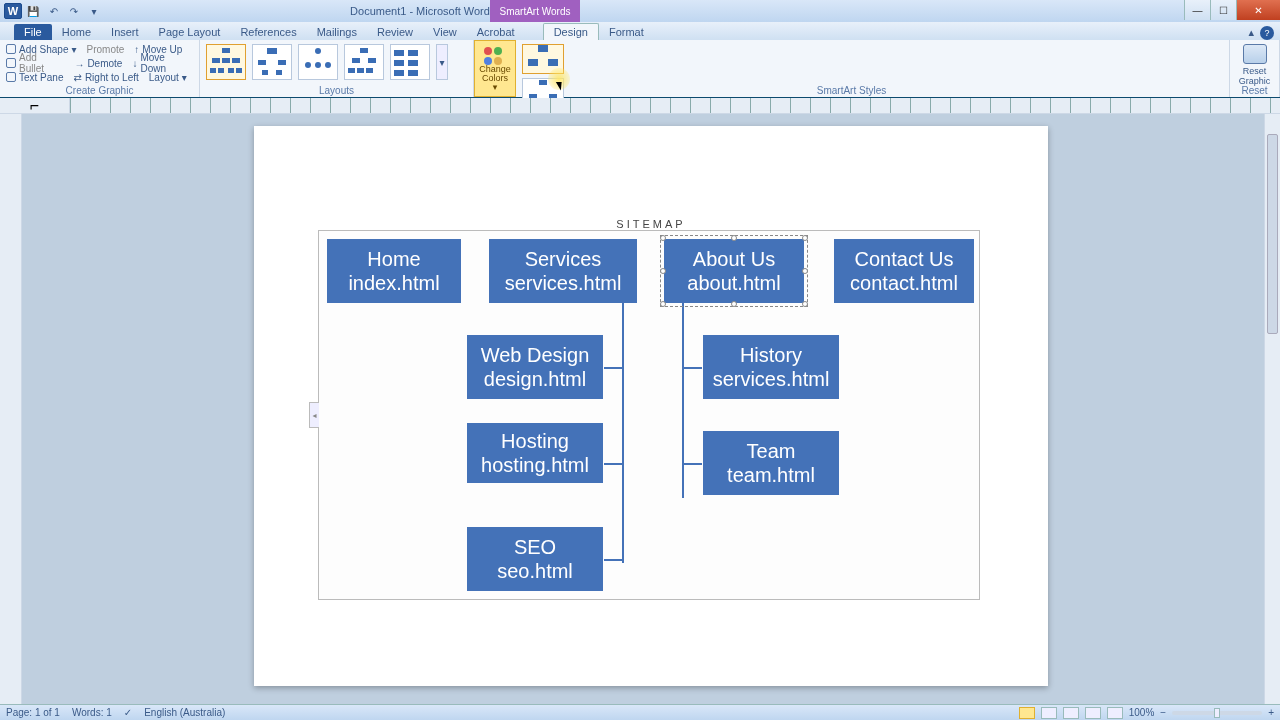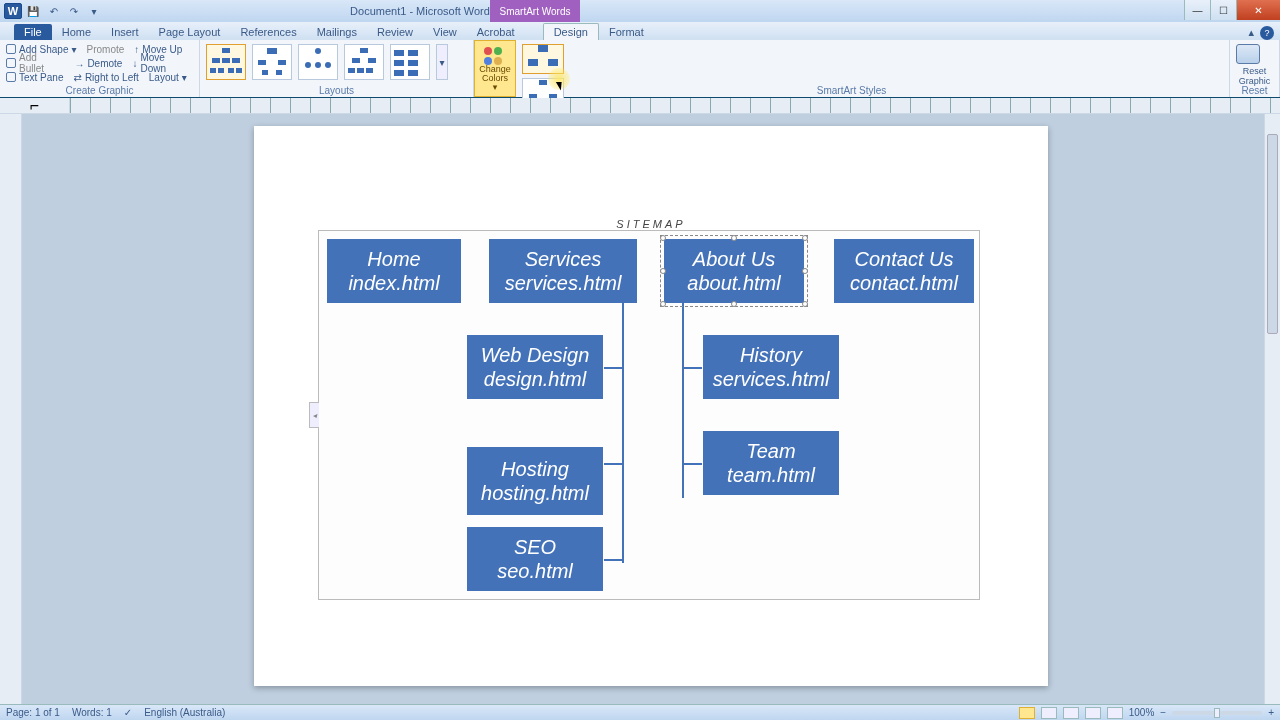--- a/index.html
+++ b/index.html
@@ -46,31 +46,31 @@
 .change-colors .cc-icon span { position: absolute; width: 8px; height: 8px; border-radius: 50%; }
 .change-colors .cc-label { font-size: 9px; color: #6a4a00; line-height: 9px; text-align: center; }
 
 .styles { flex: 1; display: flex; gap: 4px; align-items: flex-start; padding-top: 4px; padding-left: 6px; }
 .style-thumb { width: 42px; height: 36px; border: 1px solid #b8c8dd; background: #fff; display: flex; align-items: center; justify-content: center; }
 .style-thumb.sel { border: 1px solid #e0a030; background: #fff8e0; }
 .style-mini { position: relative; width: 34px; height: 28px; }
 .sm-box { position: absolute; background: #3a6db5; }
 .styles .more { width: 12px; height: 36px; border: 1px solid #b8c8dd; background: #eef; display:flex; align-items:center; justify-content:center; color:#3a5a88; }
 
-.reset-group { width: 50px; display: flex; flex-direction: column; justify-content: flex-start; padding-top: 4px; }
+.reset-group { width: 50px; display: flex; flex-direction: column; align-items: center; justify-content: flex-start; padding-top: 4px; }
 .reset-group .r-icon { width: 24px; height: 20px; border: 1px solid #5a7aa8; border-radius: 3px; background: linear-gradient(#dce8f6,#b8d0ea); position: relative; }
 .reset-group .r-label { font-size: 9px; color: #3a5a88; text-align: center; line-height: 10px; margin-top: 2px; }
 
 
 .ruler-wrap { height: 16px; background: #e6edf5; border-bottom: 1px solid #cdd8e6; position: relative; display:flex; }
 .ruler-corner { width: 70px; height: 16px; border-right: 1px solid #cdd8e6; display:flex; align-items:center; justify-content:center; }
 .ruler { flex:1; background: repeating-linear-gradient(to right, #8aa 0, #8aa 1px, #e6edf5 1px, #e6edf5 20px); position: relative; }
 
 
-.doc-area { position: absolute; top: 114px; bottom: 16px; left: 0; right: 0; background: #bfcfdf; display: flex; font-style: italic; }
+.doc-area { position: absolute; top: 114px; bottom: 16px; left: 0; right: 0; background: #bfcfdf; display: flex; }
 .vruler { width: 22px; background: #e6edf5; border-right: 1px solid #cdd8e6; }
 .doc-scroll { flex:1; position: relative; overflow: hidden; }
 .page { position: absolute; left: 50%; transform: translateX(-50%); top: 12px; width: 794px; height: 560px; background: #fff; box-shadow: 0 2px 6px rgba(0,0,0,.3); }
 .scroll-v { position: absolute; right: 0; top: 0; bottom: 0; width: 16px; background: #e6edf5; border-left: 1px solid #cdd8e6; }
 .scroll-v .thumb { position: absolute; left: 2px; right: 2px; top: 20px; height: 200px; background: #cdd8e6; border: 1px solid #aab; border-radius: 2px; }
 
 
 .sitemap-title { position: absolute; top: 92px; left: 0; right: 0; text-align: center; font-size: 11px; letter-spacing: 3px; color: #444; }
 .smartart-frame { position: absolute; top: 104px; left: 64px; width: 662px; height: 370px; border: 1px solid #bbb; background: #fdfdfd; }
 .sa-box { position: absolute; background: #4472b8; color: #fff; text-align: center; display: flex; flex-direction: column; align-items: center; justify-content: center; font-size: 20px; line-height: 24px; }
@@ -353,21 +353,21 @@
         </div>
         <div class="sa-box" style="left:515px;top:8px;  width:140px; height:64px">
             <span>Contact Us</span>
             <span>contact.html</span>
           </div>
 
         <div class="sa-box" style="left:148px;top:104px;width:136px;height:64px">
             <span>Web Design</span>
             <span>design.html</span>
           </div>
-        <div class="sa-box" style="left:148px;top:216px;width:136px;height:68px">
+        <div class="sa-box" style="left:148px;top:192px;width:136px;height:60px">
             <span>Hosting</span>
             <span>hosting.html</span>
           </div>
         <div class="sa-box" style="left:148px;top:296px;width:136px;height:64px">
             <span>SEO</span>
             <span>seo.html</span>
           </div>
 
         <div class="sa-box" style="left:384px;top:104px;width:136px;height:64px">
             <span>History</span>

